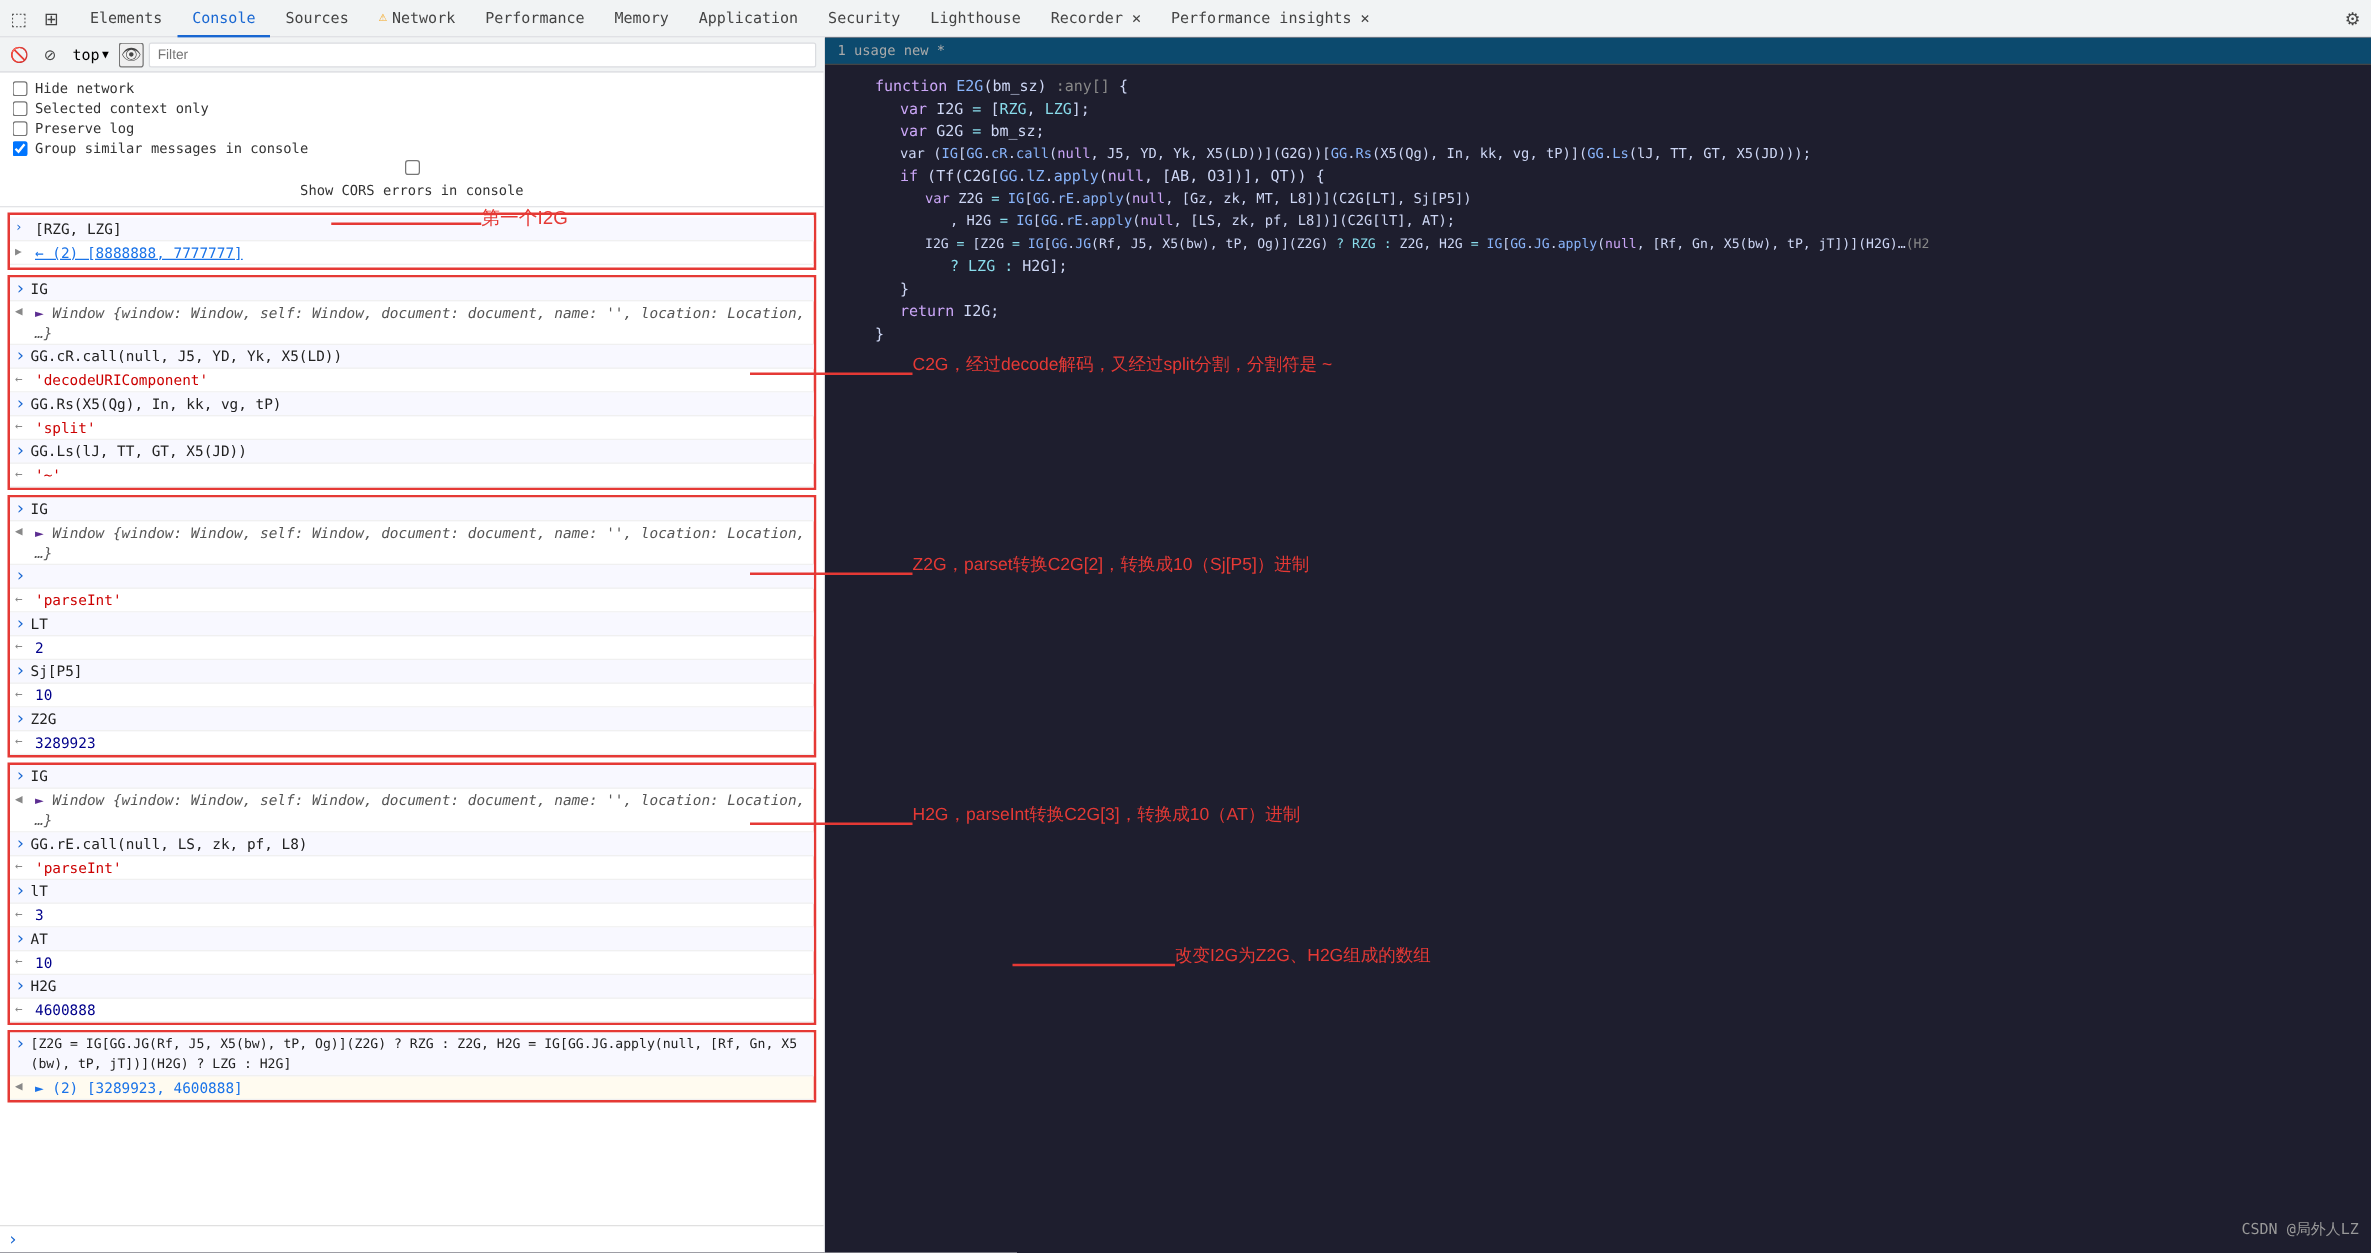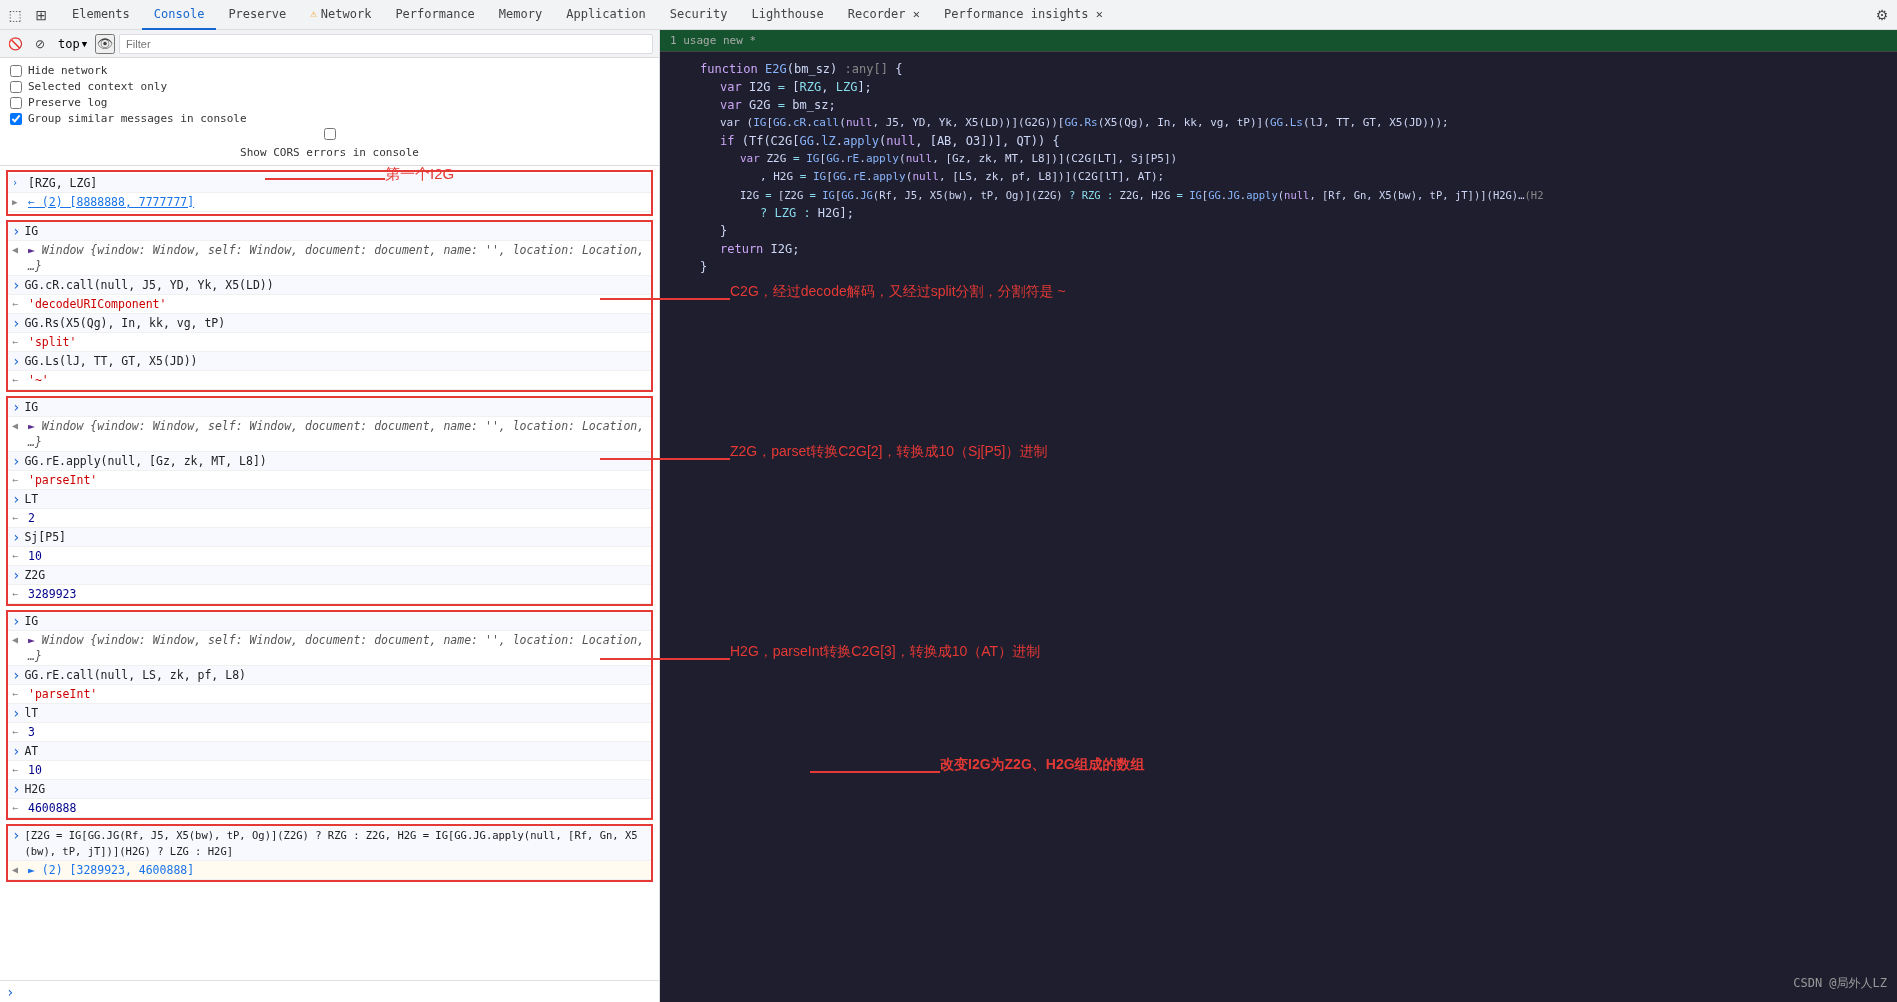--- a/index.html
+++ b/index.html
@@ -176,21 +176,21 @@
 
     
     .code-panel {
       flex: 1;
       display: flex;
       flex-direction: column;
       background: #1e1e2e;
       overflow: hidden;
     }
     .code-header {
-      background: #14532d;
+      background: #0c4a6e;
       padding: 4px 10px;
       font-size: 11px;
       color: #aaa;
       border-bottom: 1px solid #444;
     }
     .code-content {
       flex: 1;
       overflow: auto;
       padding: 8px 0;
     }
@@ -238,21 +238,21 @@
 <body>
 
 <div class="devtools-top-bar">
   <div class="devtools-icons">
     <button class="icon-btn" title="Inspect element">⬚</button>
     <button class="icon-btn" title="Toggle device toolbar">⊞</button>
   </div>
   <div class="devtools-tabs">
     <div class="tab-item">Elements</div>
     <div class="tab-item active">Console</div>
-    <div class="tab-item">Preserve</div>
+    <div class="tab-item">Sources</div>
     <div class="tab-item">
         <span class="warn-icon">⚠</span>
         <span>Network</span>
       </div>
     <div class="tab-item">Performance</div>
     <div class="tab-item">Memory</div>
     <div class="tab-item">Application</div>
     <div class="tab-item">Security</div>
     <div class="tab-item">Lighthouse</div>
     <div class="tab-item">
@@ -361,21 +361,20 @@
         <div class="console-row input-row">
           <span style="color:#1967d2; margin-right:4px; font-size:14px;">›</span>
           <span class="row-content dark-text">IG</span>
         </div>
         <div class="console-row">
           <span class="row-arrow" style="color:#888;">◀</span>
           <span class="row-content" style="color:#5c2d91;">► <span style="color:#555; font-style:italic;">Window {window: Window, self: Window, document: document, name: '', location: Location, …}</span></span>
         </div>
         <div class="console-row input-row">
           <span style="color:#1967d2; margin-right:4px; font-size:14px;">›</span>
-          <span class="row-content dark-text">GG.rE.apply(null, [Gz, zk, MT, L8])</span>
         </div>
         <div class="console-row">
           <span class="row-arrow" style="color:#888;">←</span>
           <span class="row-content" style="color:#c00;">'parseInt'</span>
         </div>
         <div class="console-row input-row">
           <span style="color:#1967d2; margin-right:4px; font-size:14px;">›</span>
           <span class="row-content dark-text">LT</span>
         </div>
         <div class="console-row">
@@ -560,20 +559,20 @@
     <span style="color:#e53935; font-size:14px; font-family:'Microsoft YaHei', sans-serif;">Z2G，parset转换C2G[2]，转换成10（Sj[P5]）进制</span>
   </div>
 
   <div style="position:absolute; top:658px; left:600px; width:130px; height:2px; background:#e53935;"></div>
   <div style="position:absolute; top:643px; left:730px;">
     <span style="color:#e53935; font-size:14px; font-family:'Microsoft YaHei', sans-serif;">H2G，parseInt转换C2G[3]，转换成10（AT）进制</span>
   </div>
 
   <div style="position:absolute; top:771px; left:810px; width:130px; height:2px; background:#e53935;"></div>
   <div style="position:absolute; top:756px; left:940px;">
-    <span style="color:#e53935; font-size:14px; font-family:'Microsoft YaHei', sans-serif;font-weight:bold;">改变I2G为Z2G、H2G组成的数组</span>
+    <span style="color:#e53935; font-size:14px; font-family:'Microsoft YaHei', sans-serif;">改变I2G为Z2G、H2G组成的数组</span>
   </div>
 
 </div>
 
 <div class="watermark">
   <span>CSDN @局外人LZ</span>
 </div>
 
 </body></html>

